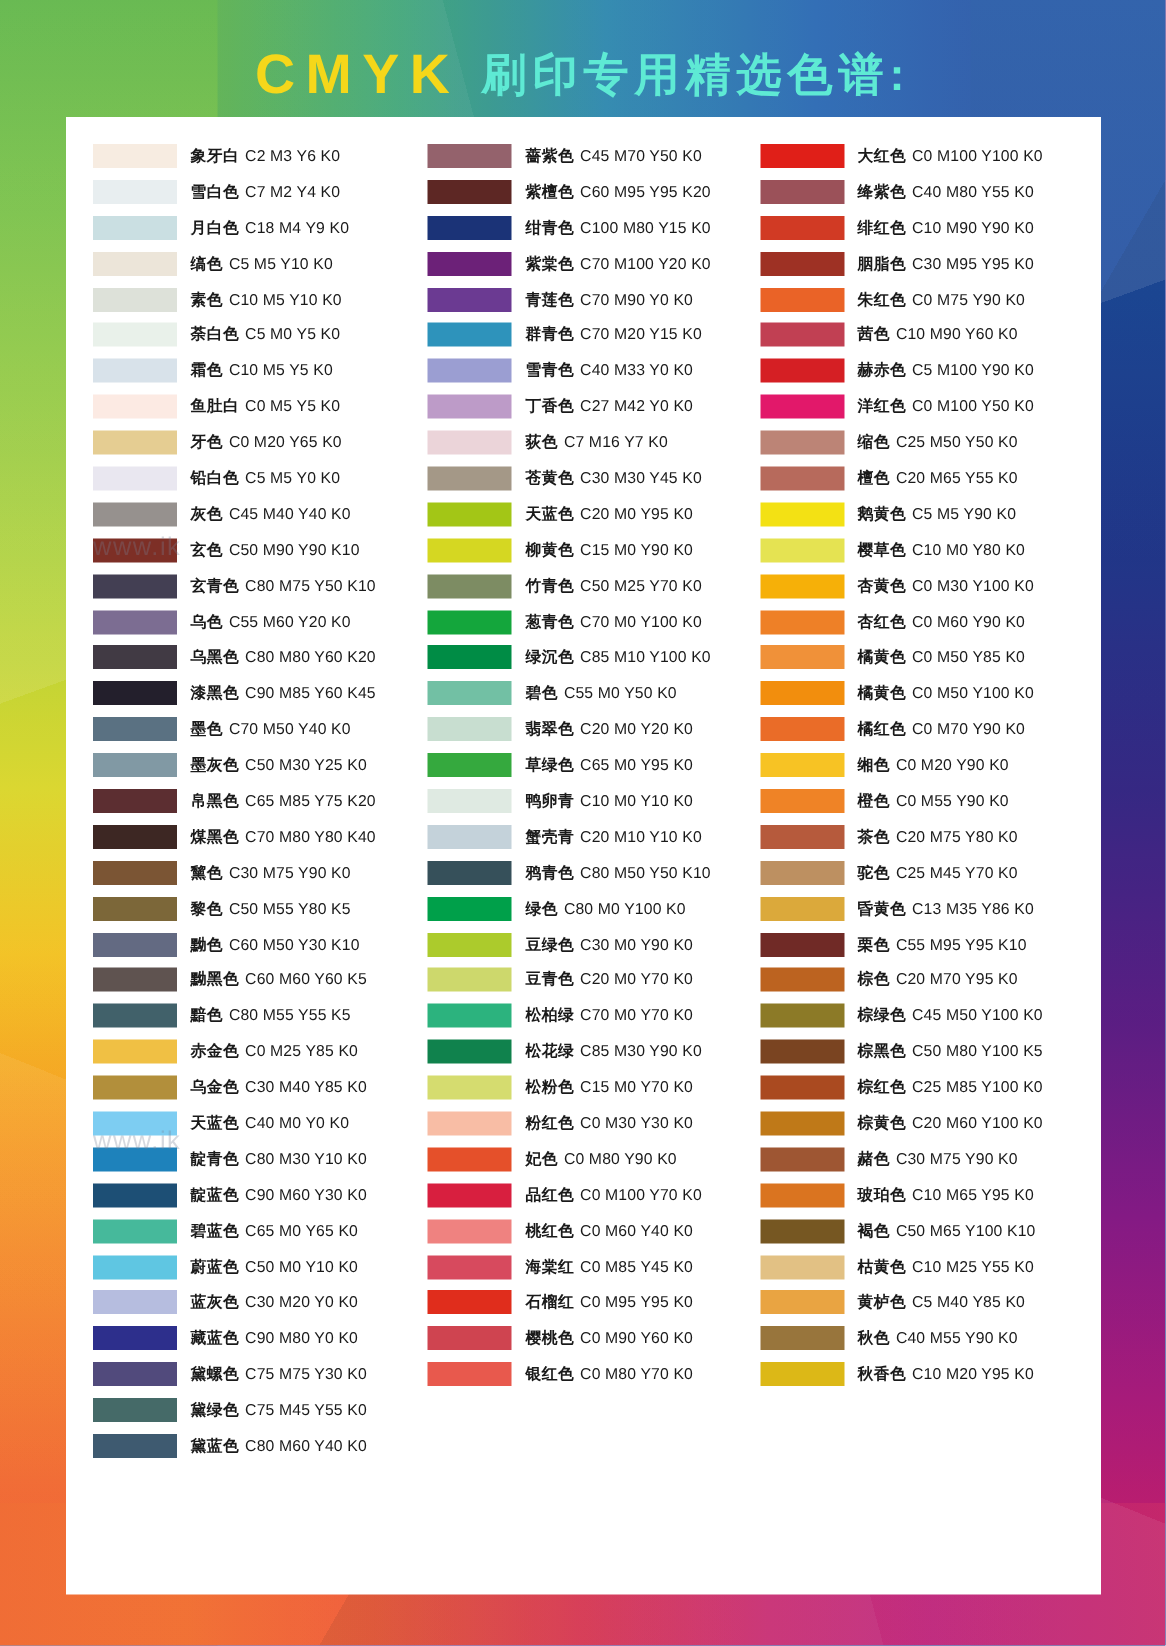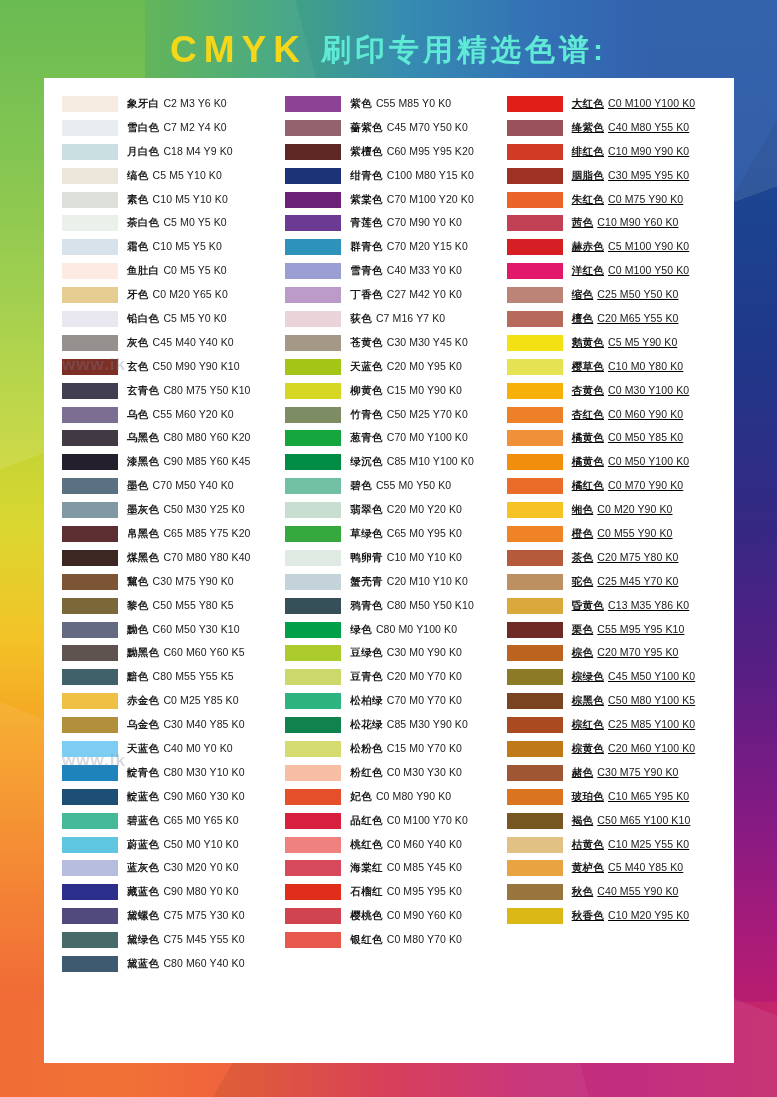--- a/index.html
+++ b/index.html
@@ -122,21 +122,21 @@
   }
 
   .chart-column {
     flex: 1 1 0;
     display: flex;
     flex-direction: column;
     justify-content: flex-start;
   }
   .chart-column.col-1 { padding-left: 10px; }
   .chart-column.col-2 { padding-left: 4px; }
-  .chart-column.col-3 { padding-left: 2px; text-decoration: underline; }
+  .chart-column.col-3 { padding-left: 2px; }
 
   .color-row {
     display: flex;
     align-items: center;
     height: 23.9px;
   }
   .swatch {
     width: 56px;
     min-width: 56px;
     height: 16px;
@@ -154,21 +154,21 @@
   }
   .color-code {
     letter-spacing: .1px;
     margin-left: 4px;
   }
 
   
   .watermark {
     position: absolute;
     font-size: 17px;
-    font-weight: bold;
+    font-weight: normal;
     color: rgba(120,130,150,.30);
     letter-spacing: 1px;
     pointer-events: none;
     z-index: 5;
     font-family: "Liberation Sans", sans-serif;
   }
 </style>
 </head>
 <body>
 
@@ -331,24 +331,20 @@
         <div class="swatch" style="background: rgb(69, 106, 104);"></div>
         <div class="color-label"><span class="color-name">黛绿色</span><span class="color-code">C75 M45 Y55 K0</span></div>
       </div>
       <div class="color-row">
         <div class="swatch" style="background: rgb(62, 90, 112);"></div>
         <div class="color-label"><span class="color-name">黛蓝色</span><span class="color-code">C80 M60 Y40 K0</span></div>
       </div>
     </div>
   <div class="chart-column col-2">
       <div class="color-row">
-        <div class="swatch" style="background: rgb(142, 66, 149);"></div>
-        <div class="color-label"><span class="color-name">紫色</span><span class="color-code">C55 M85 Y0 K0</span></div>
-      </div>
-      <div class="color-row">
         <div class="swatch" style="background: rgb(148, 98, 108);"></div>
         <div class="color-label"><span class="color-name">薔紫色</span><span class="color-code">C45 M70 Y50 K0</span></div>
       </div>
       <div class="color-row">
         <div class="swatch" style="background: rgb(93, 39, 36);"></div>
         <div class="color-label"><span class="color-name">紫檀色</span><span class="color-code">C60 M95 Y95 K20</span></div>
       </div>
       <div class="color-row">
         <div class="swatch" style="background: rgb(27, 51, 119);"></div>
         <div class="color-label"><span class="color-name">绀青色</span><span class="color-code">C100 M80 Y15 K0</span></div>

